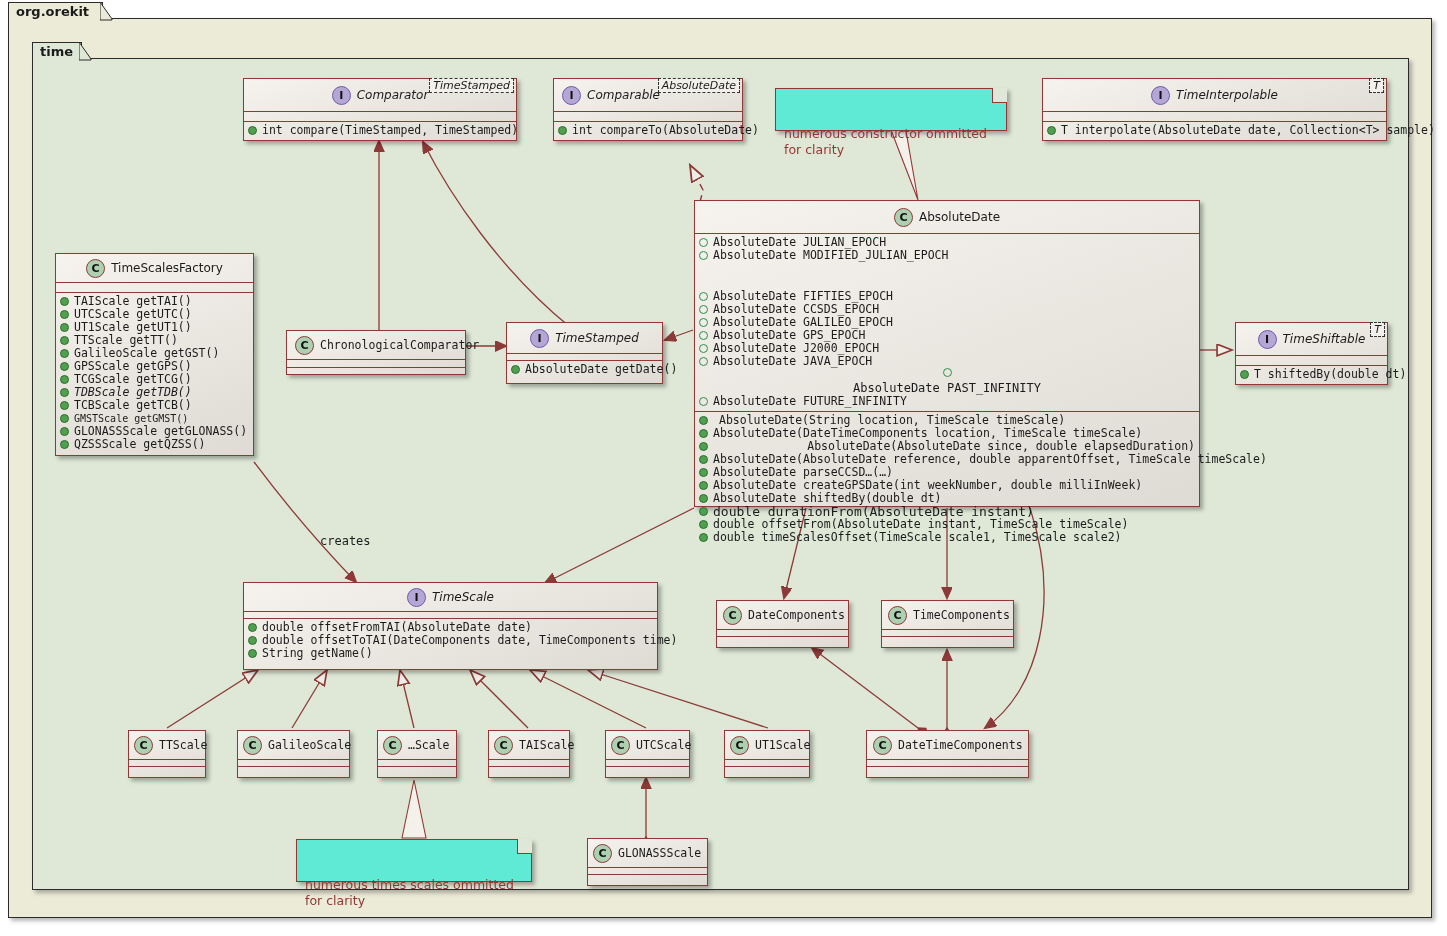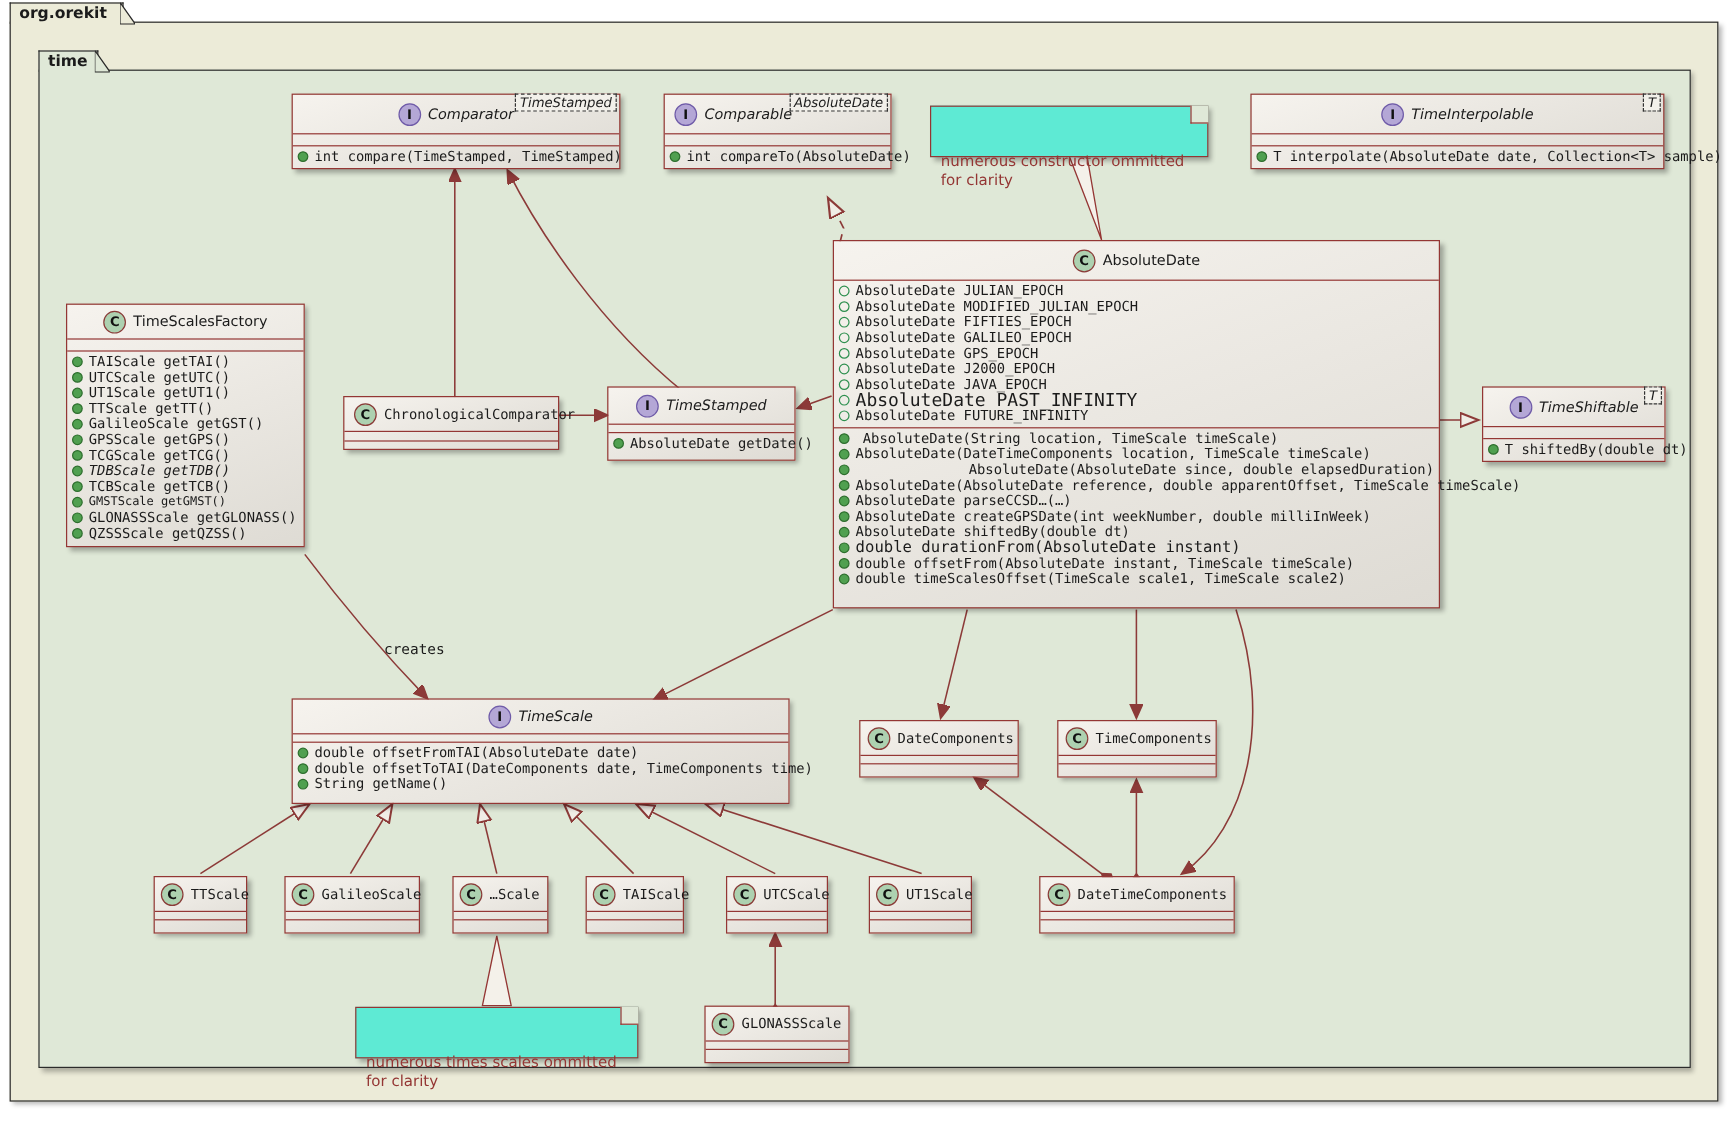--- a/index.html
+++ b/index.html
@@ -217,41 +217,45 @@
     <div class="cls-sep"></div>
     <div class="cls-body" id="ad-fields">
         <div class="member mono" style="font-size: 11.5px;">
           <span class="vis stat"></span>
           <span>AbsoluteDate JULIAN_EPOCH</span>
         </div>
         <div class="member mono" style="font-size: 11.5px;">
           <span class="vis stat"></span>
           <span>AbsoluteDate MODIFIED_JULIAN_EPOCH</span>
         </div>
-        <div class="member mono" style="font-size: 11.5px;">
+        <div class="member mono" style="font-size: 11.5px; margin-top: 28px;">
           <span class="vis stat"></span>
           <span>AbsoluteDate FIFTIES_EPOCH</span>
         </div>
         <div class="member mono" style="font-size: 11.5px;">
           <span class="vis stat"></span>
+          <span>AbsoluteDate CCSDS_EPOCH</span>
+        </div>
+        <div class="member mono" style="font-size: 11.5px;">
+          <span class="vis stat"></span>
           <span>AbsoluteDate GALILEO_EPOCH</span>
         </div>
         <div class="member mono" style="font-size: 11.5px;">
           <span class="vis stat"></span>
           <span>AbsoluteDate GPS_EPOCH</span>
         </div>
         <div class="member mono" style="font-size: 11.5px;">
           <span class="vis stat"></span>
           <span>AbsoluteDate J2000_EPOCH</span>
         </div>
         <div class="member mono" style="font-size: 11.5px;">
           <span class="vis stat"></span>
           <span>AbsoluteDate JAVA_EPOCH</span>
         </div>
-        <div class="member mono" style="font-size: 15px;">
+        <div class="member mono" style="font-size: 12px; flex-direction: column;">
           <span class="vis stat"></span>
           <span>AbsoluteDate PAST_INFINITY</span>
         </div>
         <div class="member mono" style="font-size: 11.5px;">
           <span class="vis stat"></span>
           <span>AbsoluteDate FUTURE_INFINITY</span>
         </div>
       </div>
     <div class="cls-sep"></div>
     <div class="cls-body" id="ad-methods">

